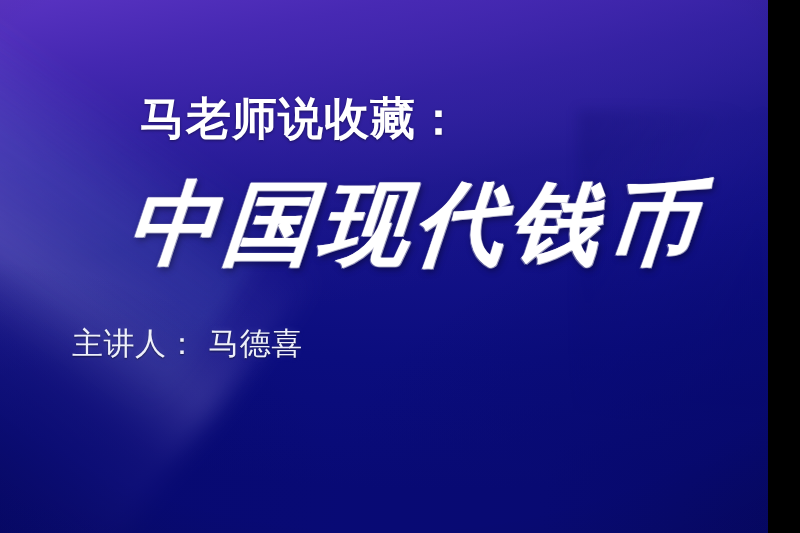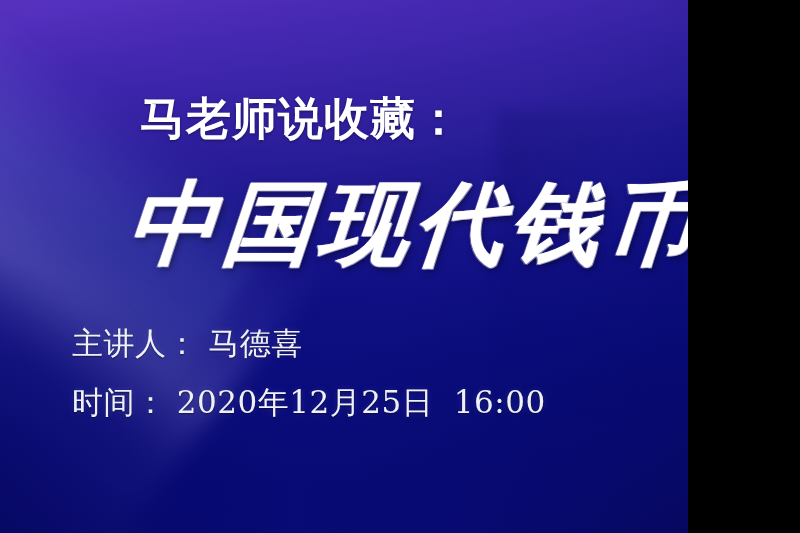--- a/index.html
+++ b/index.html
@@ -3,21 +3,21 @@
 <meta charset="utf-8">
 <style>
   html, body {
     margin: 0;
     padding: 0;
     background: #000;
   }
 
   #poster {
     position: relative;
-    width: 688px;
+    width: 768px;
     height: 533px;
     overflow: hidden;
     font-family: "Liberation Sans", "DejaVu Sans", sans-serif;
     
     background: #0b1180;
   }
 
   
   .bg-base {
     position: absolute;
@@ -137,21 +137,21 @@
     transform: skewX(-5deg) scale(1.04, 1.06);
     transform-origin: left center;
   }
 
   .details {
     position: absolute;
     left: 72px;
     top: 326px;
     display: flex;
     flex-direction: column;
-    gap: 23px;
+    gap: 34px;
   }
 
   .detail-line {
     font-family: "DejaVu Serif", "Liberation Serif", serif;
     font-size: 31px;
     line-height: 1.15;
     color: #eef0fb;
     letter-spacing: 0.5px;
     white-space: pre;
     text-shadow: 0 1px 2px rgba(0,0,0,0.55), 0 0 6px rgba(180,190,255,0.18);
@@ -171,17 +171,16 @@
   <div class="bg-vignette"></div>
 
   <div class="content">
 
     <div class="headline">马老师说收藏：</div>
 
     <div class="calligraphy">中国现代钱币</div>
 
     <div class="details">
       <div class="detail-line">主讲人： 马德喜</div>
-      <div class="detail-line">时间： 2020年12月25日  16:00</div>
     </div>
 
   </div>
 </div>
 
 </body></html>

